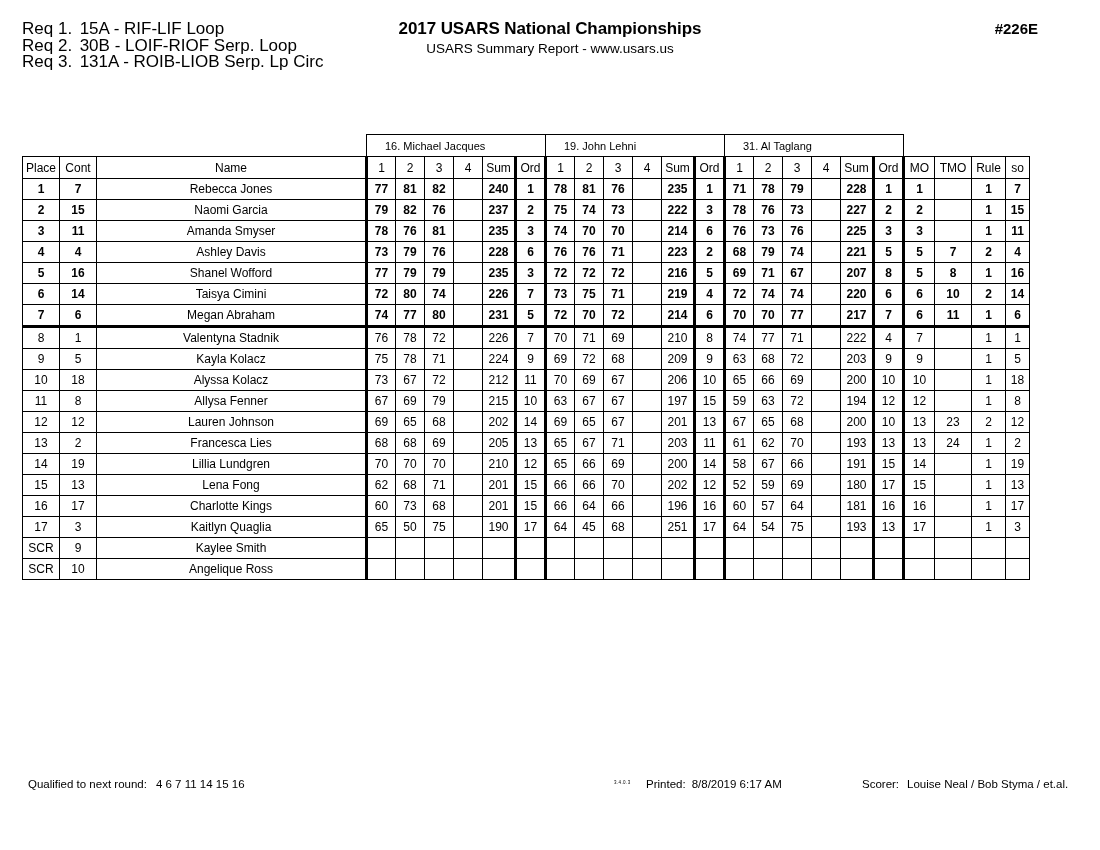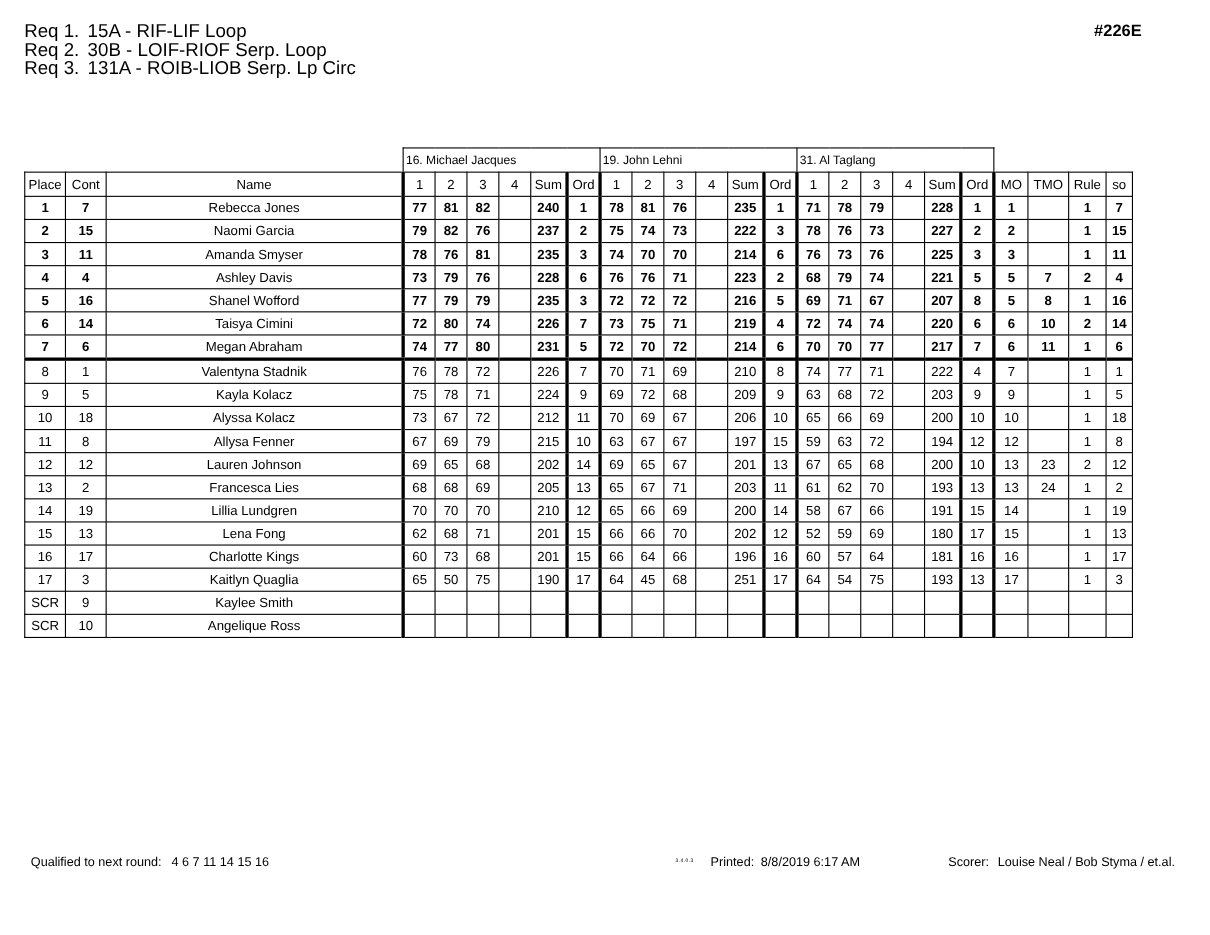--- a/index.html
+++ b/index.html
@@ -86,21 +86,21 @@
     font-weight: normal;
     vertical-align: middle;
     overflow: hidden;
     white-space: nowrap;
   }
   
   tr.judge-row td {
     height: 21px;
     font-size: 11px;
     text-align: left;
-    padding-left: 2px;
+    padding-left: 18px;
   }
   td.nb {
     border: none !important;
   }
   td.jgroup {
     border: 1px solid #000;
   }
 
   
   tr.colhead td {
@@ -174,20 +174,22 @@
     <span class="rd">30B - LOIF-RIOF Serp. Loop</span>
   </span>
   <span class="req-line">
     <span class="rq">Req</span>
     <span class="rn">3.</span>
     <span class="rd">131A - ROIB-LIOB Serp. Lp Circ</span>
   </span>
 </div>
 
 <div class="title-block">
+  <div class="title-main">2017 USARS National Championships</div>
+  <div class="title-sub">USARS Summary Report - www.usars.us</div>
 </div>
 
 <div class="bib-number">#226E</div>
 
 <div class="sheet">
   <table class="results">
     <colgroup>
       <col style="width:37px">
         <col style="width:37px">
         <col style="width:270px">

